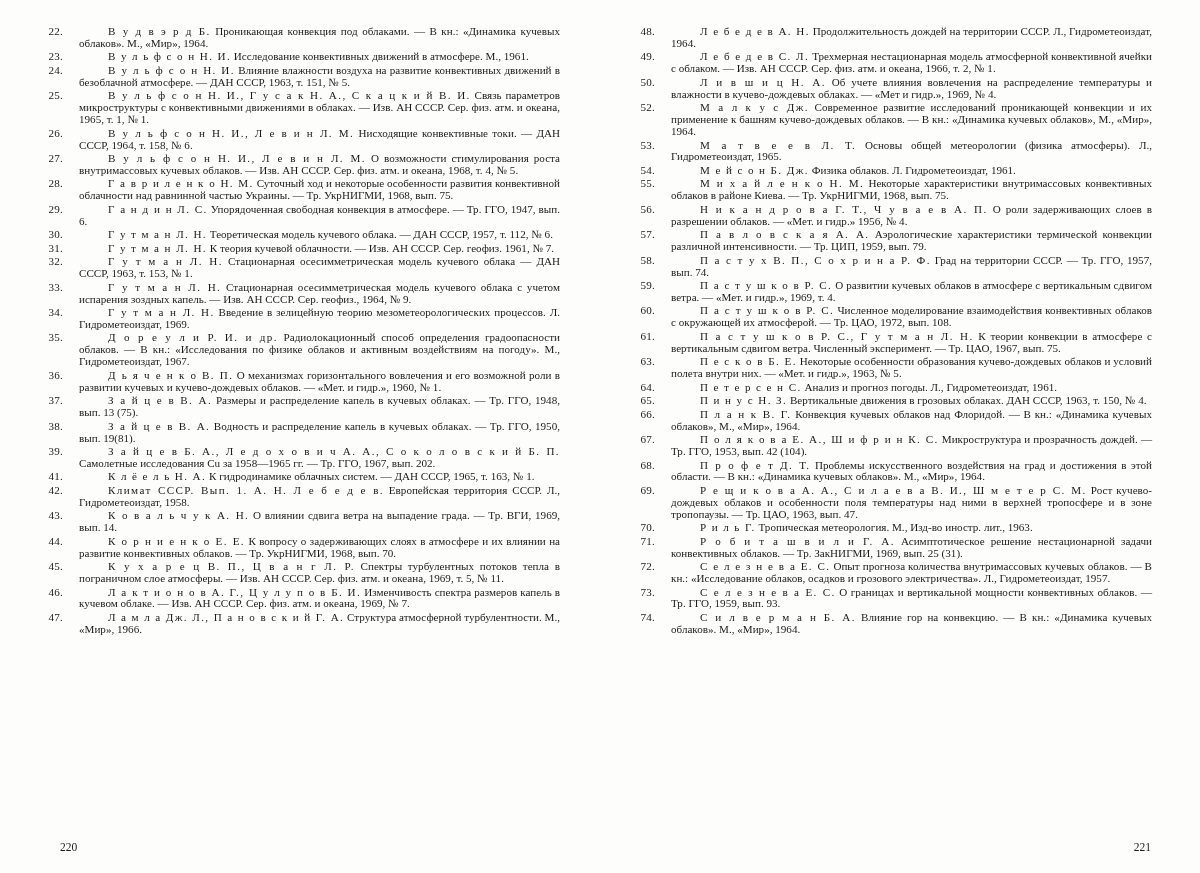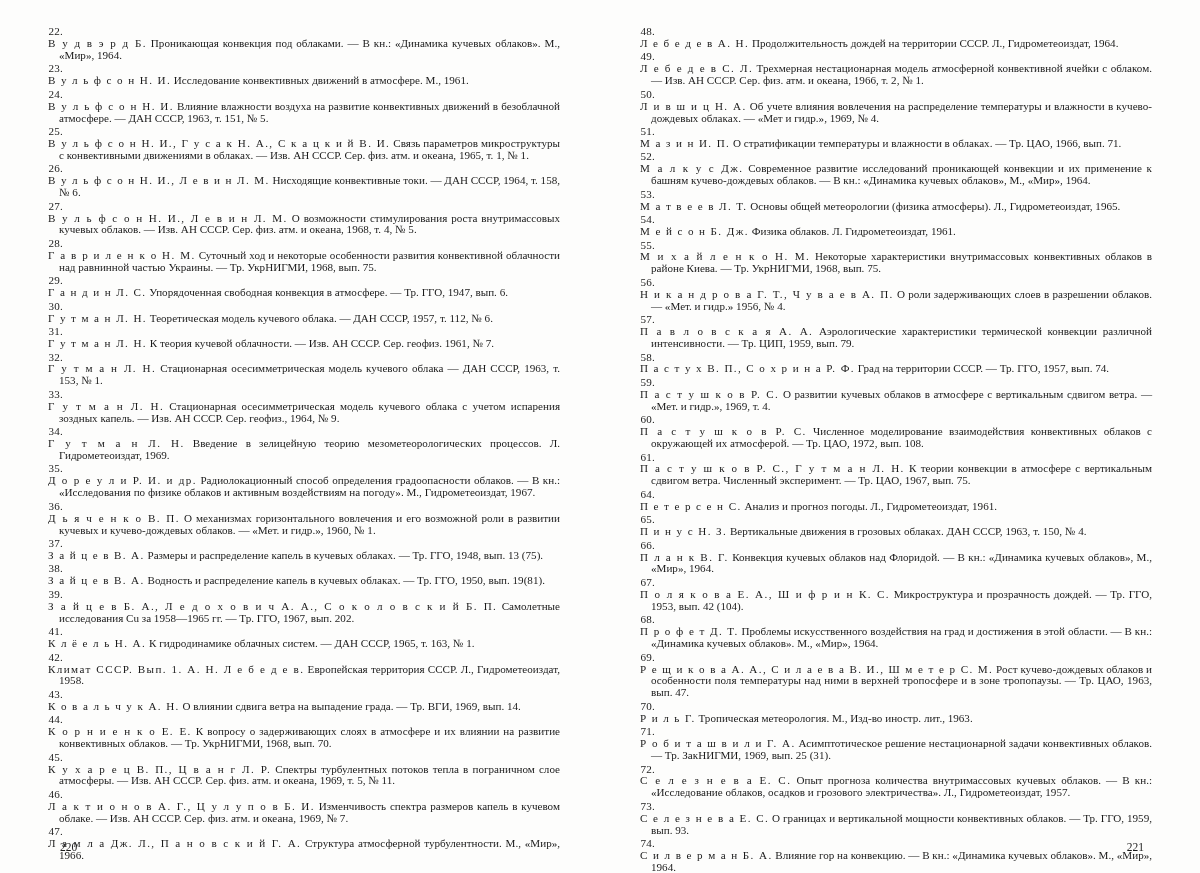--- a/index.html
+++ b/index.html
@@ -26,21 +26,21 @@
   }
   .col {
     width: 50%;
     box-sizing: border-box;
   }
   .col.left { padding-right: 40px; }
   .col.right { padding-left: 40px; }
 
   .ref {
     display: flex;
-    flex-direction: column;
+    flex-direction: row;
     font-size: 11.1px;
     line-height: 11.9px;
     margin-bottom: 1.6px;
     text-align: justify;
   }
   .ref .num {
     width: 20px;
     min-width: 20px;
     text-align: right;
     padding-right: 5px;
@@ -59,36 +59,37 @@
     text-justify: inter-word;
     hyphens: manual;
   }
   
   .ref .body .txt {
     padding-left: 11px;
     text-indent: -11px;
   }
   .au {
     letter-spacing: 1.4px;
+    margin-left: 40px;
   }
   .footer {
     position: absolute;
     bottom: 16px;
     left: 0;
     right: 0;
     height: 16px;
   }
   .pageno {
     position: absolute;
     font-size: 11.5px;
     font-family: "Liberation Serif", serif;
     color: #1b1b1b;
   }
   .pageno.left { left: 60px; }
-  .pageno.right { right: 56px; }
+  .pageno.right { right: 49px; }
 </style>
 </head>
 <body>
 
 <div class="page">
   <div class="columns">
     <div class="col left">
 
       <div class="ref">
           <div class="num">22.</div>
@@ -284,26 +285,20 @@
           </div>
         </div>
 
       <div class="ref">
           <div class="num">50.</div>
           <div class="body">
             <span class="txt"><span class="au">Л и в ш и ц  Н. А.</span> <span>Об учете влияния вовлечения на распределение температуры и влажности в кучево-дождевых облаках. — «Мет и гидр.», 1969, № 4.</span></span>
           </div>
         </div>
 
-      <div class="ref">
-          <div class="num">51.</div>
-          <div class="body">
-            <span class="txt"><span class="au">М а з и н  И. П.</span> <span>О стратификации температуры и влажности в облаках. — Тр. ЦАО, 1966, вып. 71.</span></span>
-          </div>
-        </div>
 
       <div class="ref">
           <div class="num">52.</div>
           <div class="body">
             <span class="txt"><span class="au">М а л к у с  Дж.</span> <span>Современное развитие исследований проникающей конвекции и их применение к башням кучево-дождевых облаков. — В кн.: «Динамика кучевых облаков», М., «Мир», 1964.</span></span>
           </div>
         </div>
 
       <div class="ref">
           <div class="num">53.</div>
@@ -362,20 +357,26 @@
         </div>
 
       <div class="ref">
           <div class="num">61.</div>
           <div class="body">
             <span class="txt"><span class="au">П а с т у ш к о в  Р. С., Г у т м а н  Л. Н.</span> <span>К теории конвекции в атмосфере с вертикальным сдвигом ветра. Численный эксперимент. — Тр. ЦАО, 1967, вып. 75.</span></span>
           </div>
         </div>
 
 
+      <div class="ref">
+          <div class="num">63.</div>
+          <div class="body">
+            <span class="txt"><span class="au">П е с к о в  Б. Е.</span> <span>Некоторые особенности образования кучево-дождевых облаков и условий полета внутри них. — «Мет. и гидр.», 1963, № 5.</span></span>
+          </div>
+        </div>
 
       <div class="ref">
           <div class="num">64.</div>
           <div class="body">
             <span class="txt"><span class="au">П е т е р с е н  С.</span> <span>Анализ и прогноз погоды. Л., Гидрометеоиздат, 1961.</span></span>
           </div>
         </div>
 
       <div class="ref">
           <div class="num">65.</div>

